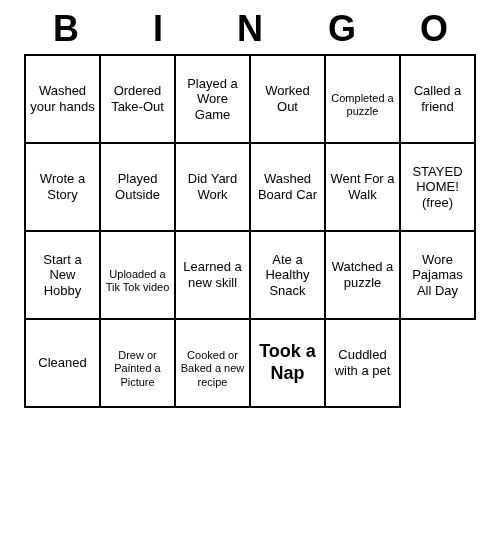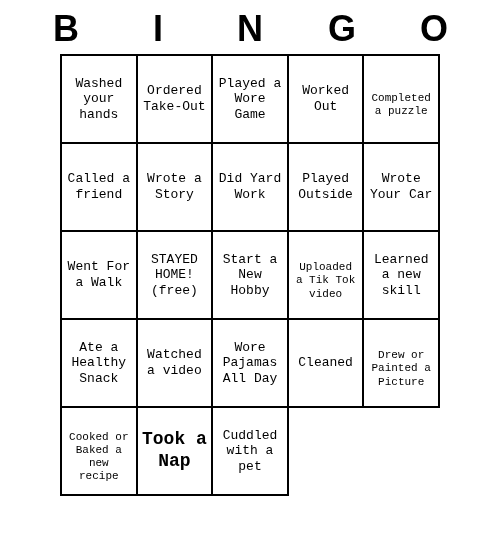--- a/index.html
+++ b/index.html
@@ -30,25 +30,24 @@
     .bingo-letter {
       font-size: 36px;
       font-weight: bold;
       width: 80px;
       text-align: center;
       color: #000;
     }
 
     #bingo-grid {
       display: grid;
-      grid-template-columns: repeat(5, 1fr);
-      width: 380px;
+      grid-template-columns: repeat(6, 1fr);
+      width: 452px;
       border-left: 2px solid #000;
       border-top: 2px solid #000;
-      font-family: Liberation Mono, monospace;
     }
 
     .bingo-cell {
       border-right: 2px solid #000;
       border-bottom: 2px solid #000;
       height: 88px;
       display: flex;
       align-items: center;
       justify-content: center;
       text-align: center;
@@ -98,48 +97,48 @@
     <div class="bingo-cell">
       <span class="small">Completed a puzzle</span>
     </div>
     <div class="bingo-cell">
       <span class="">Called a friend</span>
     </div>
     <div class="bingo-cell">
       <span class="">Wrote a Story</span>
     </div>
     <div class="bingo-cell">
+      <span class="">Played Outside</span>
+    </div>
+    <div class="bingo-cell">
       <span class="">Did Yard Work</span>
     </div>
     <div class="bingo-cell">
-      <span class="">Played Outside</span>
-    </div>
-    <div class="bingo-cell">
-      <span class="">Wrote Your Car</span>
+      <span class="">Washed Board Car</span>
     </div>
     <div class="bingo-cell">
       <span class="">Went For a Walk</span>
     </div>
     <div class="bingo-cell">
       <span class="">STAYED HOME! (free)</span>
     </div>
     <div class="bingo-cell">
       <span class="">Start a New Hobby</span>
     </div>
     <div class="bingo-cell">
       <span class="small">Uploaded a Tik Tok video</span>
     </div>
     <div class="bingo-cell">
       <span class="">Learned a new skill</span>
     </div>
     <div class="bingo-cell">
       <span class="">Ate a Healthy Snack</span>
     </div>
     <div class="bingo-cell">
-      <span class="">Watched a video</span>
+      <span class="">Watched a puzzle</span>
     </div>
     <div class="bingo-cell">
       <span class="">Wore Pajamas All Day</span>
     </div>
     <div class="bingo-cell">
       <span class="">Cleaned</span>
     </div>
     <div class="bingo-cell">
       <span class="small">Drew or Painted a Picture</span>
     </div>

